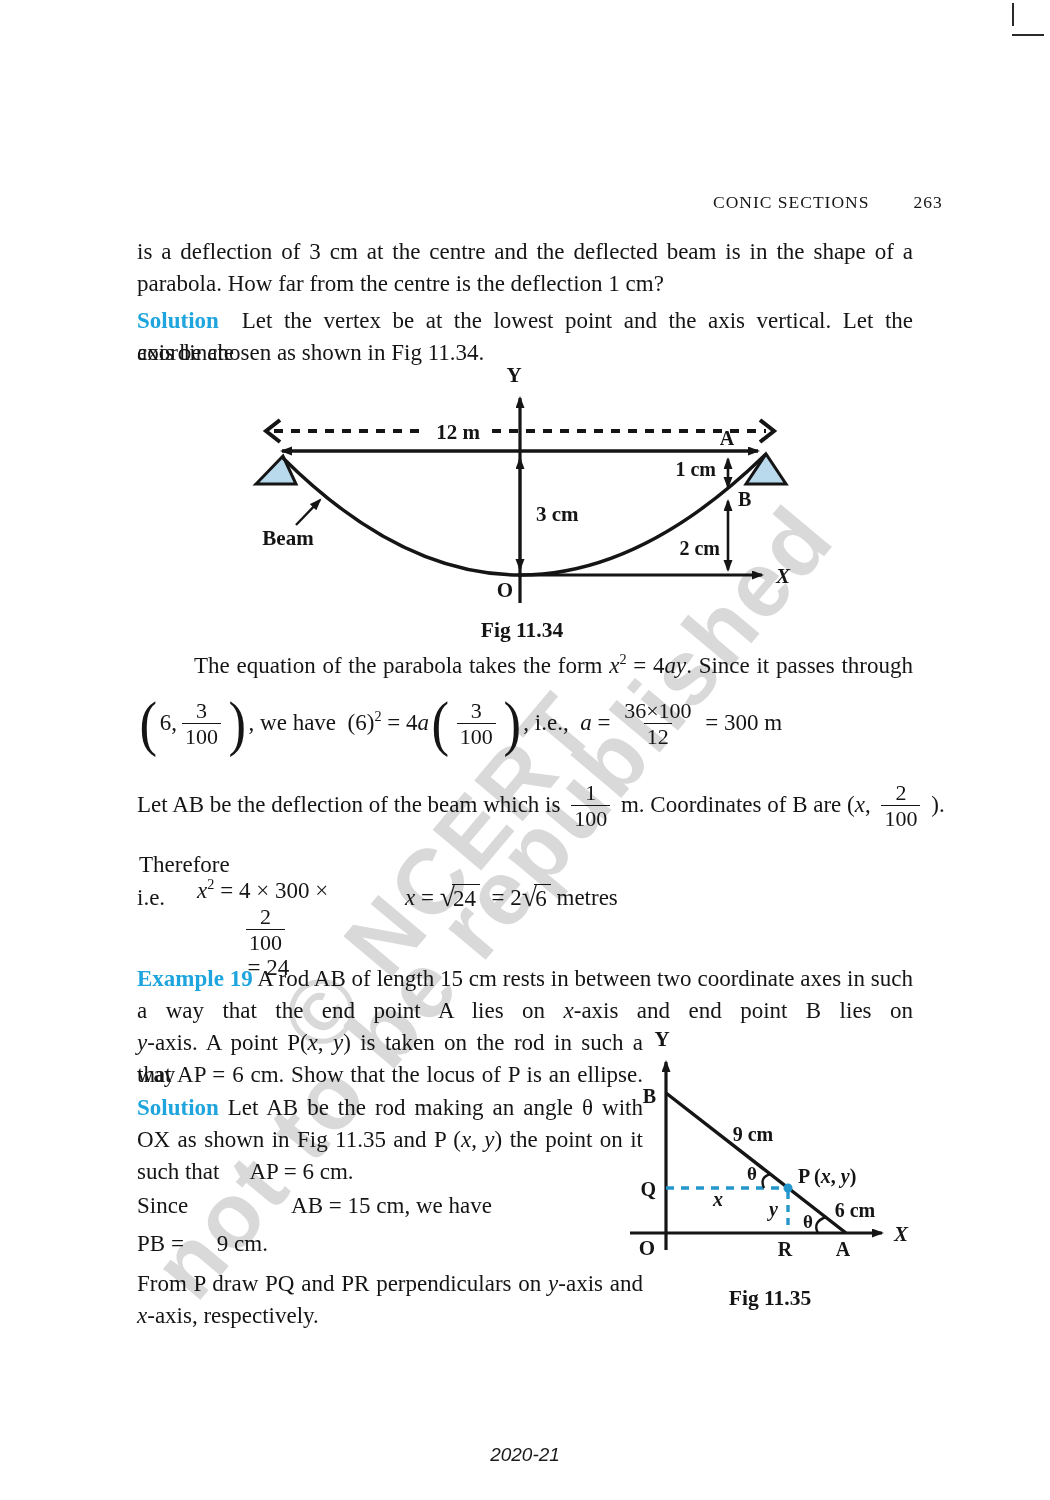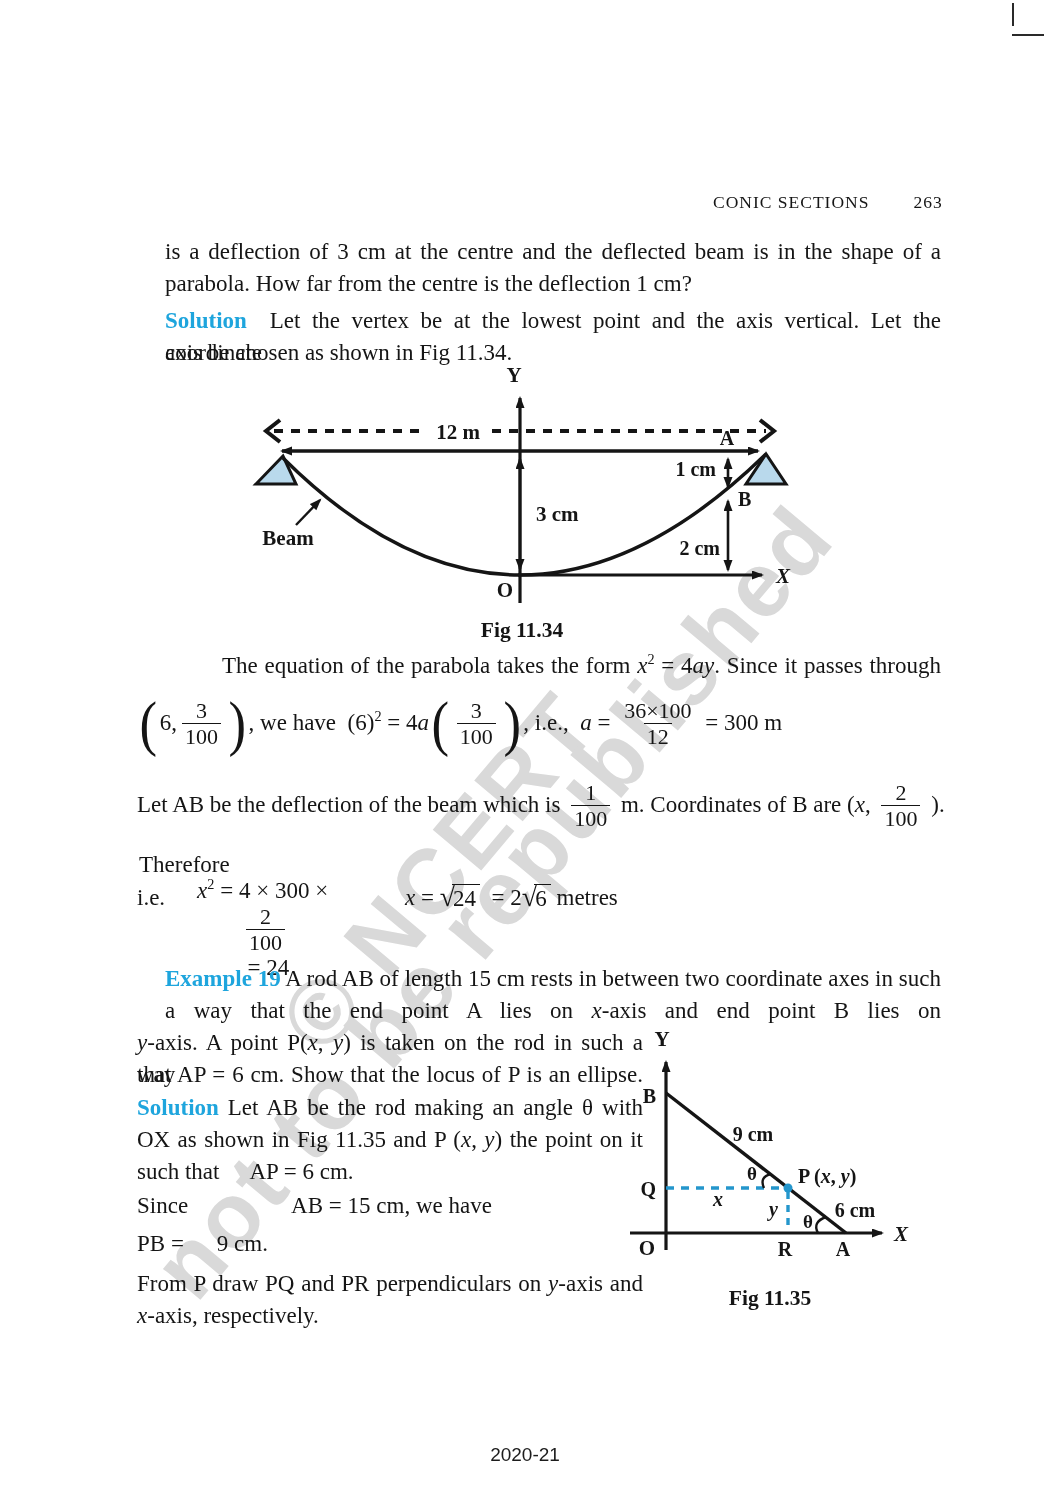--- a/index.html
+++ b/index.html
@@ -12,21 +12,21 @@
   #wm2{left:172px;top:1232px;font-size:92px;transform:rotate(-50deg);}
   
   .cropv{position:absolute;left:1012px;top:3px;width:2px;height:23px;background:#2a2a2a;z-index:2;}
   .croph{position:absolute;left:1012px;top:34px;width:32px;height:2px;background:#2a2a2a;z-index:2;}
   
   .abs{position:absolute;z-index:1;}
   
   #hdr{left:713px;top:192px;font-size:17.5px;letter-spacing:1px;display:flex;gap:44px;}
   
   .tl{position:absolute;z-index:1;font-size:23px;line-height:32px;white-space:normal;}
-  .w-full{width:776px;margin-left:28px;}
+  .w-full{width:776px;}
   .w-col{width:506px;}
   .just{text-align:justify;text-align-last:justify;}
   .accent{color:#1ea5dd;font-weight:700;}
   .it{font-style:italic;}
   .sup{font-size:0.62em;vertical-align:super;line-height:0;}
   
   .mrow{position:absolute;z-index:1;display:flex;align-items:center;font-size:23px;}
   .frac{display:inline-flex;flex-direction:column;align-items:center;font-size:22px;
         line-height:25px;margin:0 5px;text-align:center;}
   .frac .den{border-top:1.7px solid #151515;padding:0 3px;text-align:center;}
@@ -40,21 +40,21 @@
   .rad{border-top:1.7px solid #151515;padding:1px 4px 0 1px;margin-left:-3px;}
   
   .g1{margin-left:30px;text-align:center;}
   .g2{margin-left:103px;}
   .g3{}
   .g4{margin-left:33px;}
   
   .figtext{font-family:"Liberation Serif",serif;font-weight:700;fill:#151515;}
   
   #ftr{left:0;top:1444px;width:1050px;text-align:center;
-       font-family:"Liberation Sans",sans-serif;font-size:19px;color:#1c1c1c;}
+       font-family:"Liberation Sans",sans-serif;font-size:19px;color:#1c1c1c;font-style:italic;}
 </style>
 </head>
 <body>
 
 <div id="page">
 
   <div class="wm" id="wm1">© NCERT</div>
   <div class="wm" id="wm2">not to be republished</div>
 
   <div class="cropv"></div>

